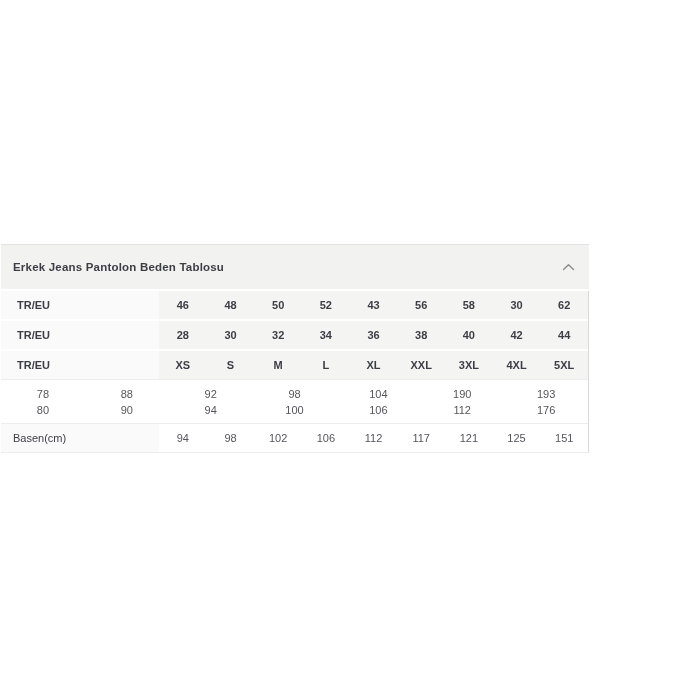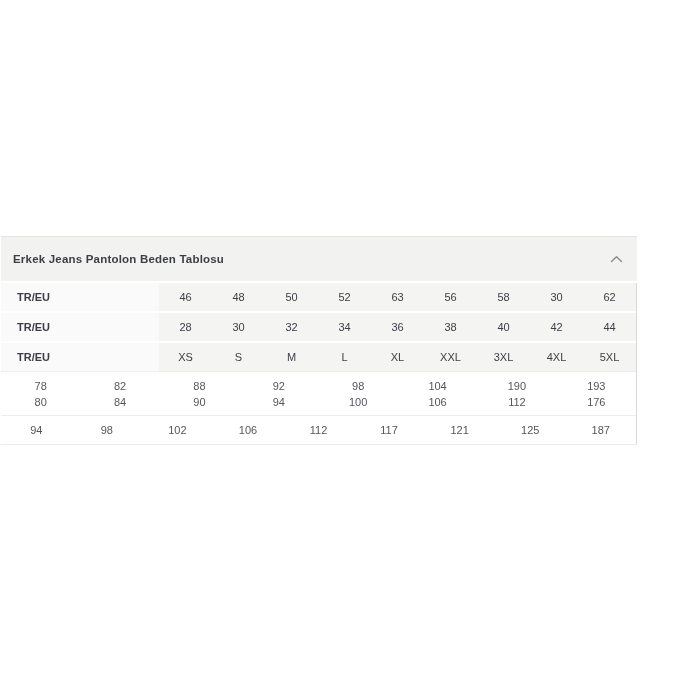--- a/index.html
+++ b/index.html
@@ -14,21 +14,21 @@
     --label-bg:#fafafa;
     --sep-light:#ededed;
     --sep-white:#ffffff;
     --edge:#d9d9d9;
     --top-border:#e3e3e3;
     --text-dark:#3d3d46;
     --text-gray:#55555d;
     --icon-gray:#8b8b8b;
   }
   .panel{
-    position:absolute;top:236px;left:1px;width:636px;
+    position:absolute;top:244px;left:1px;width:588px;
     border-top:1px solid var(--top-border);
     box-sizing:border-box;
   }
   .accordion-header{
     height:44px;background:var(--header-bg);
     display:flex;align-items:center;justify-content:space-between;
     padding:0 14px 0 12px;box-sizing:border-box;
     margin-bottom:2px;cursor:pointer;
   }
   .accordion-title{
@@ -50,21 +50,21 @@
     width:158px;min-width:158px;background:var(--label-bg);
     display:flex;align-items:center;padding-left:12px;box-sizing:border-box;
     font-size:11px;color:var(--text-dark);
   }
   .trow.alt .label-cell{font-weight:bold;padding-left:16px;}
   .value-cell{
     flex:1;display:flex;flex-direction:column;align-items:center;justify-content:center;
     font-size:11px;color:var(--text-gray);line-height:16px;
   }
   .trow.alt .value-cell{
-    background:var(--row-alt-bg);font-weight:normal;color:var(--text-dark);
+    background:var(--row-alt-bg);font-weight:bold;color:var(--text-dark);
   }
 </style>
 </head>
 <body>
 
 <div class="panel">
   <div class="accordion-header">
     <span class="accordion-title">Erkek Jeans Pantolon Beden Tablosu</span>
     <span class="chevron">
       <svg width="13" height="8" viewBox="0 0 13 8">
@@ -81,21 +81,21 @@
         <div class="value-cell">
           <span>48</span>
         </div>
         <div class="value-cell">
           <span>50</span>
         </div>
         <div class="value-cell">
           <span>52</span>
         </div>
         <div class="value-cell">
-          <span>63</span>
+          <span>43</span>
         </div>
         <div class="value-cell">
           <span>56</span>
         </div>
         <div class="value-cell">
           <span>58</span>
         </div>
         <div class="value-cell">
           <span>30</span>
         </div>
@@ -162,24 +162,20 @@
         <div class="value-cell">
           <span>5XL</span>
         </div>
       </div>
       <div class="trow tall">
         <div class="value-cell">
           <span>78</span>
           <span>80</span>
         </div>
         <div class="value-cell">
-          <span>82</span>
-          <span>84</span>
-        </div>
-        <div class="value-cell">
           <span>88</span>
           <span>90</span>
         </div>
         <div class="value-cell">
           <span>92</span>
           <span>94</span>
         </div>
         <div class="value-cell">
           <span>98</span>
           <span>100</span>
@@ -191,20 +187,21 @@
         <div class="value-cell">
           <span>190</span>
           <span>112</span>
         </div>
         <div class="value-cell">
           <span>193</span>
           <span>176</span>
         </div>
       </div>
       <div class="trow">
+        <div class="label-cell">Basen(cm)</div>
         <div class="value-cell">
           <span>94</span>
         </div>
         <div class="value-cell">
           <span>98</span>
         </div>
         <div class="value-cell">
           <span>102</span>
         </div>
         <div class="value-cell">
@@ -216,17 +213,17 @@
         <div class="value-cell">
           <span>117</span>
         </div>
         <div class="value-cell">
           <span>121</span>
         </div>
         <div class="value-cell">
           <span>125</span>
         </div>
         <div class="value-cell">
-          <span>187</span>
+          <span>151</span>
         </div>
       </div>
     </div>
 </div>
 
 </body></html>

